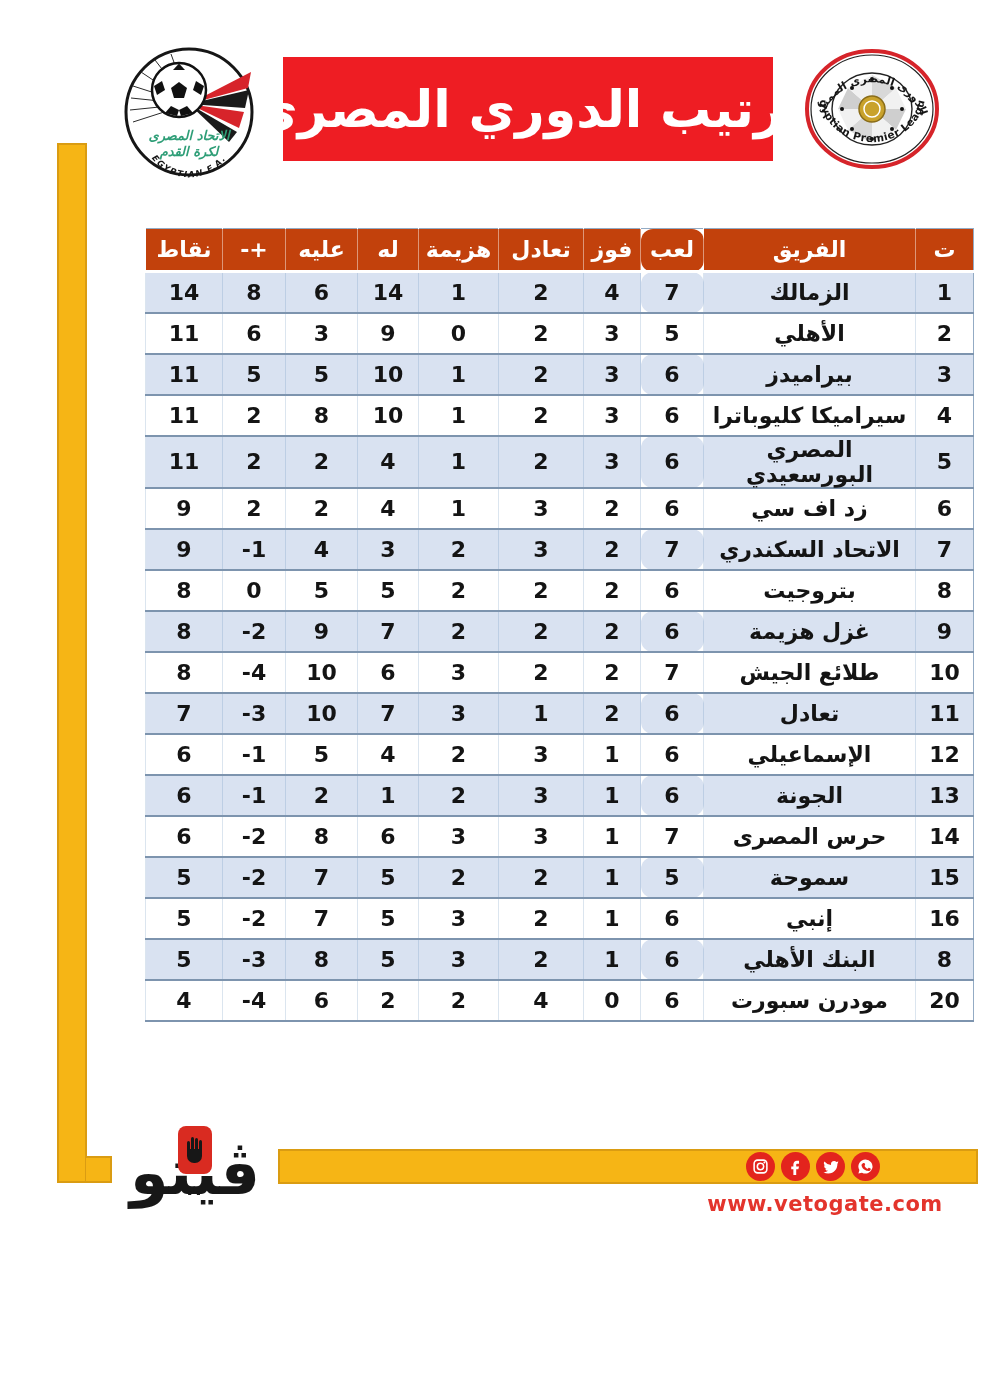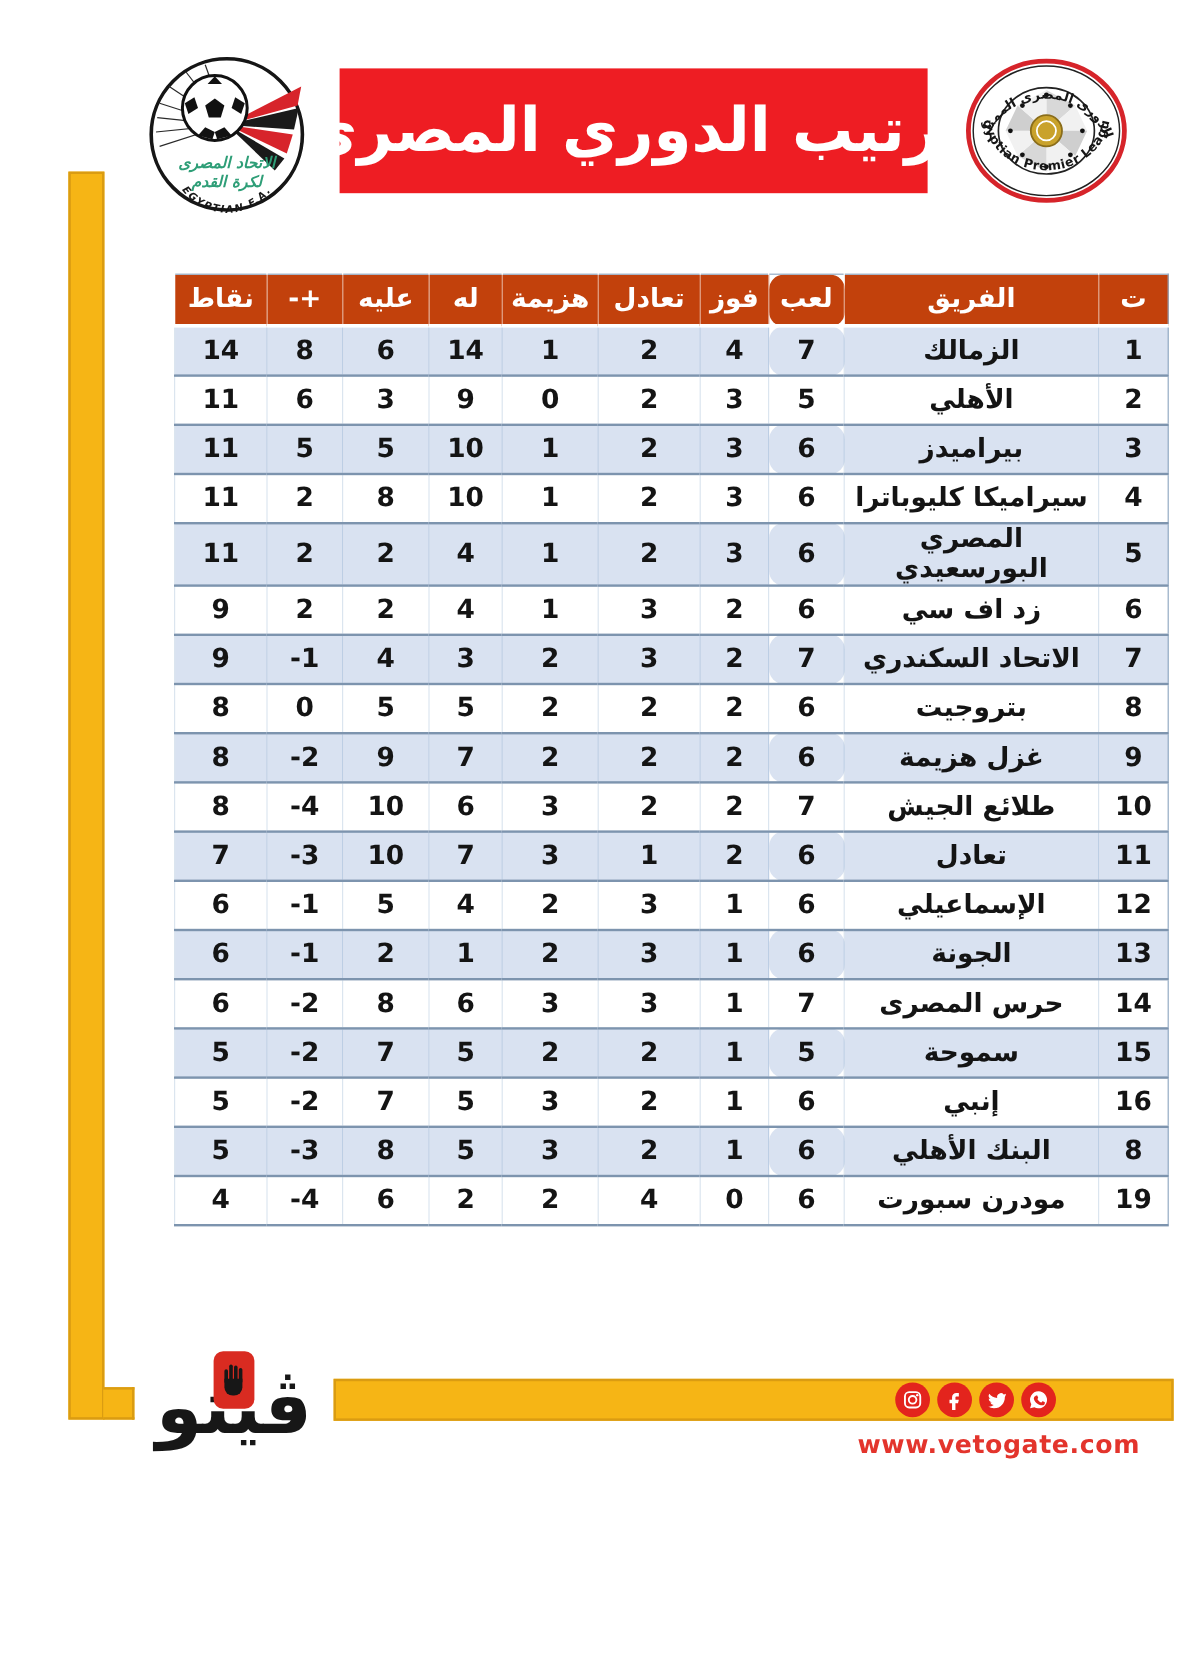--- a/index.html
+++ b/index.html
@@ -43,21 +43,21 @@
   .c-ga     { width:72px; }
   .c-gd     { width:63px; }
   .c-points { width:77px; }
 
   
   .footer-bar { position:absolute; left:278px; top:1149px; width:700px; height:35px;
                 background:#F6B515; border:2px solid #DA9C12; }
   .social-row { position:absolute; left:746px; top:1152px; display:flex; gap:6px; }
   .social-circle { width:29px; height:29px; border-radius:50%; background:#E3241D;
                    display:flex; align-items:center; justify-content:center; }
-  .website { position:absolute; left:700px; top:1192px; width:250px; text-align:right;
+  .website { position:absolute; left:700px; top:1192px; width:250px; text-align:center;
              color:#E3342C; font-weight:bold; font-size:21px; letter-spacing:.5px; }
   .veto-logo { position:absolute; left:120px; top:1120px; width:150px; height:100px; }
   .veto-word { position:absolute; right:0; top:8px; width:150px; text-align:center;
                font-size:62px; font-weight:bold; color:#171717; direction:rtl; line-height:90px; }
   .veto-hand-badge { position:absolute; left:58px; top:6px; width:34px; height:48px;
                      background:#D92B21; border-radius:8px; display:flex;
                      align-items:center; justify-content:center; }
   .veto-dots { position:absolute; left:64px; top:58px; width:22px; text-align:center;
                color:#171717; font-size:18px; font-weight:bold; letter-spacing:2px; }
 </style>
@@ -366,21 +366,21 @@
           <td class="c-played num">6</td>
           <td class="c-won num">1</td>
           <td class="c-drawn num">2</td>
           <td class="c-lost num">3</td>
           <td class="c-gf num">5</td>
           <td class="c-ga num">8</td>
           <td class="c-gd num">-3</td>
           <td class="c-points num">5</td>
         </tr>
         <tr>
-          <td class="c-rank num">19</td>
+          <td class="c-rank num">20</td>
           <td class="c-team">مودرن سبورت</td>
           <td class="c-played num">6</td>
           <td class="c-won num">0</td>
           <td class="c-drawn num">4</td>
           <td class="c-lost num">2</td>
           <td class="c-gf num">2</td>
           <td class="c-ga num">6</td>
           <td class="c-gd num">-4</td>
           <td class="c-points num">4</td>
         </tr>

